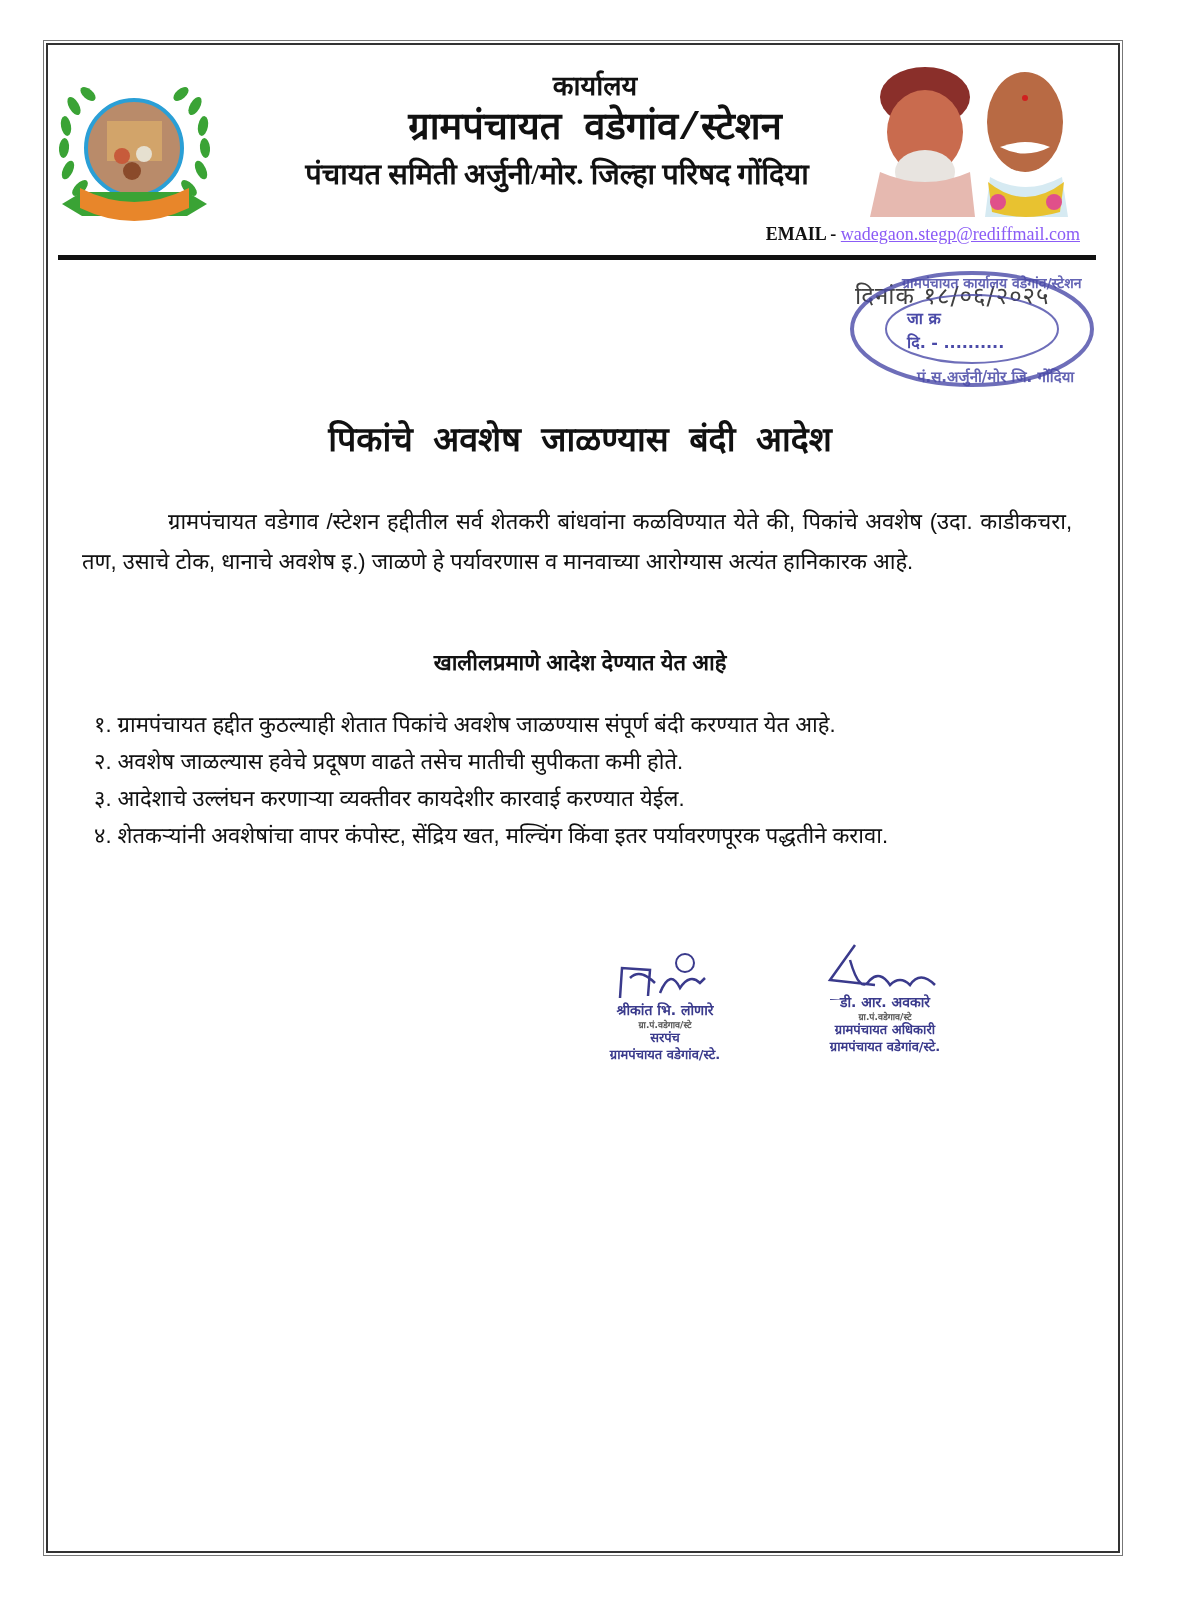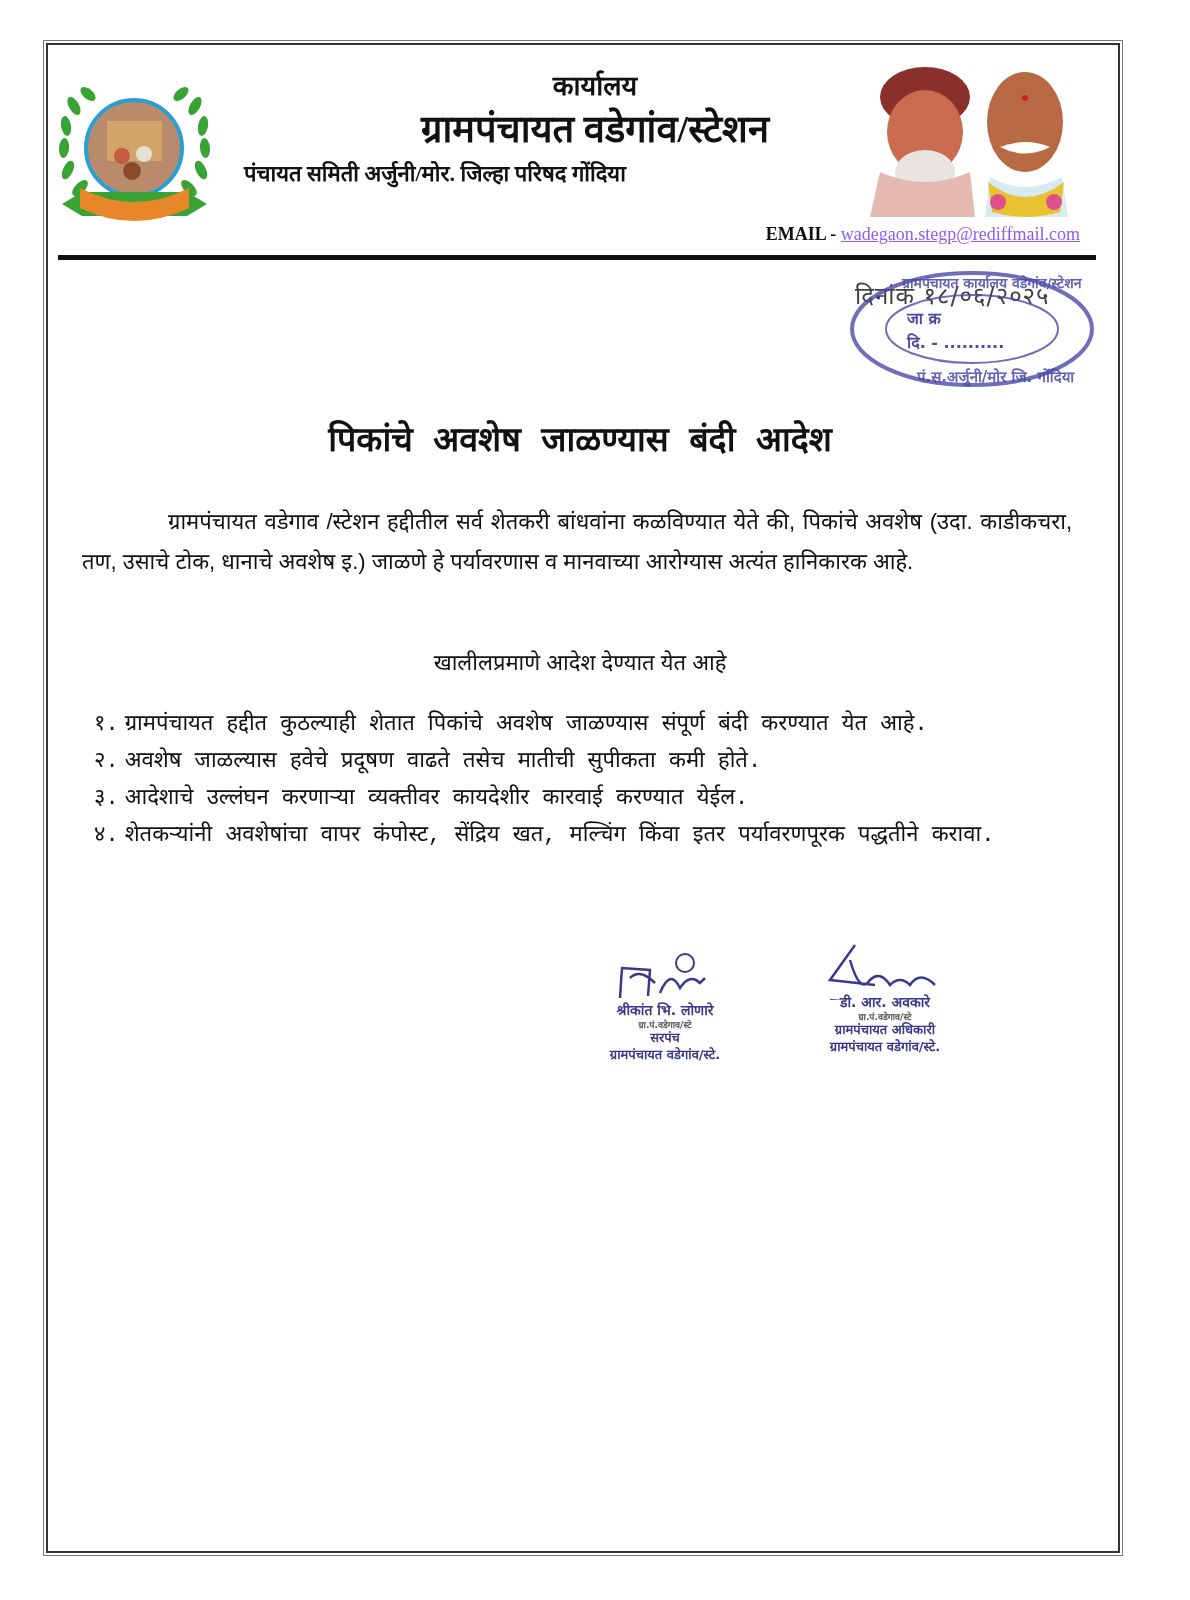--- a/index.html
+++ b/index.html
@@ -3,39 +3,39 @@
 <meta charset="utf-8">
 <style>
   html, body { margin: 0; padding: 0; background: #ffffff; }
   body { width: 1190px; height: 1600px; position: relative; overflow: hidden;
          font-family: "Liberation Serif", "DejaVu Serif", serif; color: #111; }
   .page-border { position: absolute; left: 46px; top: 43px; width: 1070px; height: 1506px;
                  border: 2px solid #333; box-shadow: 0 0 0 2px #fff, 0 0 0 3px #777; }
   .logo { position: absolute; left: 52px; top: 66px; width: 165px; height: 160px; }
   .header-text { position: absolute; left: 230px; top: 68px; width: 640px; text-align: center; }
   .office { font-size: 27px; font-weight: bold; line-height: 36px; margin-left: 90px; }
-  .gp-name { font-size: 38px; font-weight: bold; line-height: 50px; margin-left: 90px; }
-  .ps-line { font-size: 22px; font-weight: bold; line-height: 40px; text-align: left; margin-left: 14px; }
+  .gp-name { font-size: 38px; font-weight: bold; line-height: 50px; margin-left: 90px; font-family: Liberation Mono, monospace; }
+  .ps-line { font-size: 29px; font-weight: bold; line-height: 40px; text-align: center; margin-left: 14px; }
   .portraits { position: absolute; left: 870px; top: 62px; width: 210px; height: 155px; }
   .email-line { position: absolute; right: 110px; top: 224px; font-size: 18px; }
   .email-label { font-weight: bold; }
   .email-link { color: #8b5cf6; text-decoration: underline; }
   .header-rule { position: absolute; left: 58px; top: 255px; width: 1038px; height: 5px; background: #111; }
   .date-line { position: absolute; left: 855px; top: 278px; font-size: 24px; color: #404040;
                font-family: "DejaVu Sans", sans-serif; letter-spacing: 1px; }
   .stamp { position: absolute; left: 847px; top: 268px; width: 250px; height: 122px; }
   .title { position: absolute; left: 0; width: 1160px; top: 415px; text-align: center;
            font-size: 34px; font-weight: bold; font-family: Liberation Mono, monospace; }
   .para { position: absolute; left: 82px; top: 502px; width: 990px; font-size: 22px; line-height: 40px;
           text-align: justify; font-family: "Liberation Sans", "DejaVu Sans", sans-serif; }
   .para .indent { display: inline-block; width: 86px; }
   .subhead { position: absolute; left: 0; width: 1160px; top: 646px; text-align: center;
-             font-size: 22px; font-weight: normal; font-family: "Liberation Sans", "DejaVu Sans", sans-serif; }
+             font-size: 22px; font-weight: bold; font-family: "Liberation Sans", "DejaVu Sans", sans-serif; }
   .list { position: absolute; left: 94px; top: 706px; width: 990px; margin: 0; padding: 0; list-style: none;
-          font-size: 22px; line-height: 37px; font-family: Liberation Mono, monospace; }
+          font-size: 22px; line-height: 37px; font-family: Liberation Sans, sans-serif; }
   .list li span.num { margin-right: 6px; }
   .sig { position: absolute; width: 170px; height: 120px; }
   .sig-1 { left: 580px; top: 948px; }
   .sig-2 { left: 800px; top: 940px; }
   .sig svg { position: absolute; left: 0; top: 0; }
   .sig-text { position: absolute; left: 0; width: 170px; text-align: center; color: #3a3a8c;
               font-family: "DejaVu Sans", sans-serif; font-weight: bold; }
   .sig-name { top: 52px; font-size: 14px; text-align: center; }
   .sig-small { top: 70px; font-size: 9px; color: #555; }
   .sig-role { top: 80px; font-size: 13px; }

